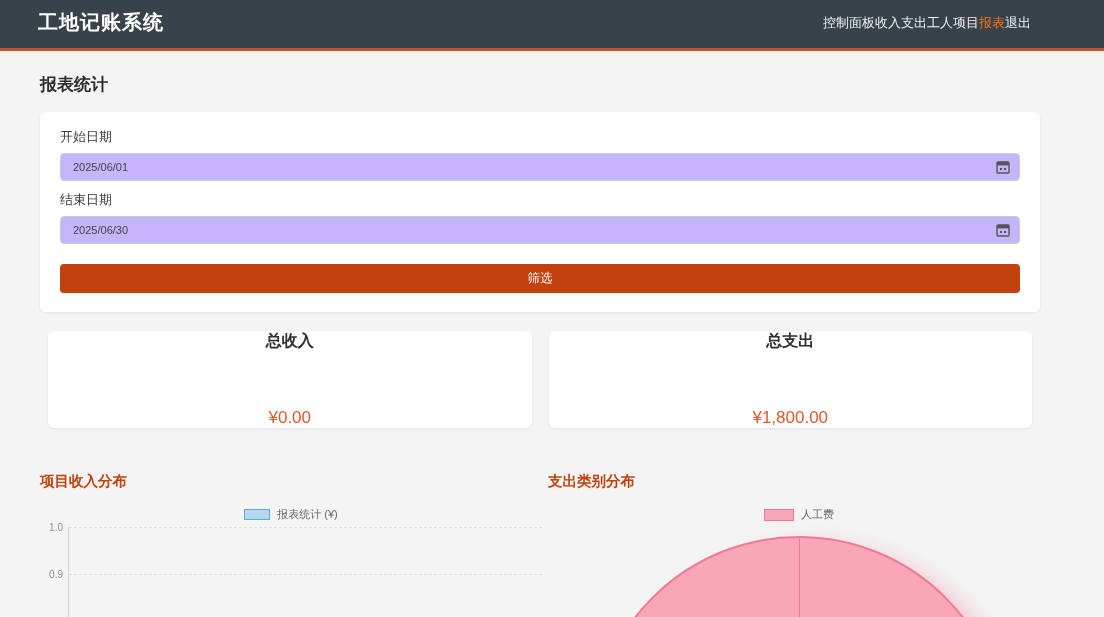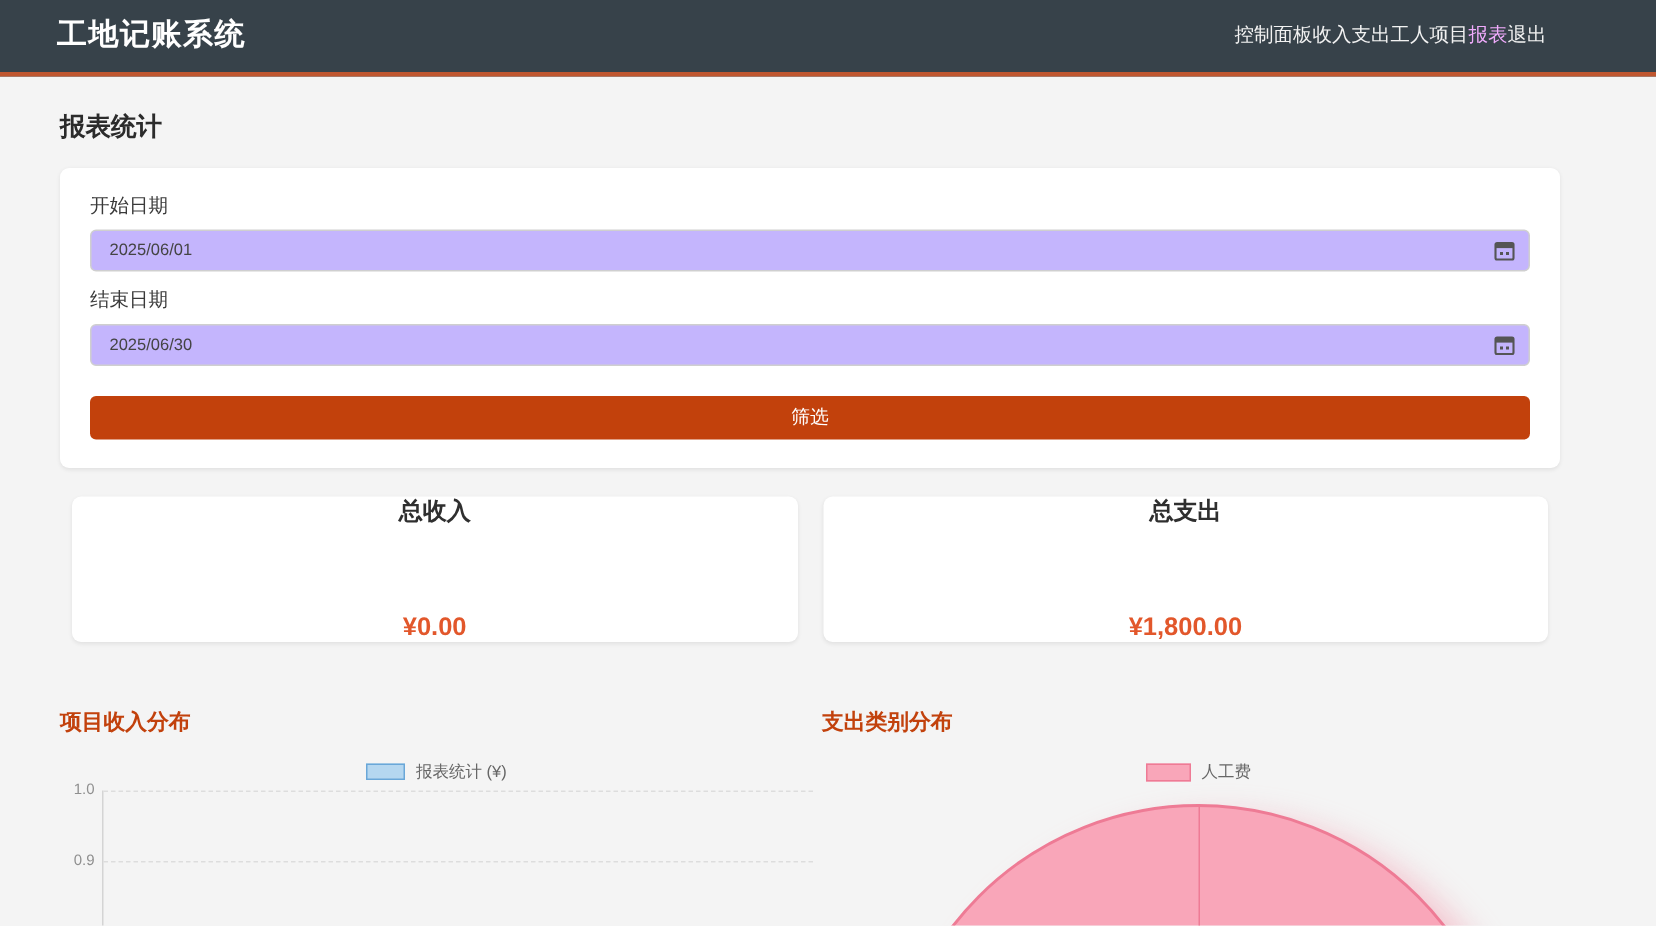--- a/index.html
+++ b/index.html
@@ -28,21 +28,21 @@
     letter-spacing: 1px;
   }
   .main-nav { display: flex; align-items: center; }
   .nav-item {
     color: #f2f2f2;
     font-size: 13px;
     text-decoration: none;
     cursor: pointer;
     white-space: nowrap;
   }
-  .nav-item.active { color: #f0abfc; }
+  .nav-item.active { color: #f97316; }
 
   
   .content { padding-top: 22px; }
   .page-title {
     font-size: 17px;
     font-weight: bold;
     color: #2b2b2b;
     margin: 0 0 16px 40px;
   }
   .container { width: 1000px; margin-left: 40px; }
@@ -103,21 +103,21 @@
     border-radius: 6px;
     box-shadow: 0 1px 3px rgba(0,0,0,0.08);
     height: 97px;
     display: flex;
     flex-direction: column;
     align-items: center;
     justify-content: space-between;
     gap: 14px;
   }
   .summary-card-title { font-size: 16px; font-weight: bold; color: #2f2f2f; }
-  .summary-card-value { font-size: 17px; font-weight: bold; color: #e2572b; }
+  .summary-card-value { font-size: 17px; font-weight: normal; color: #e2572b; }
 
   
   .charts-row { display: flex; gap: 6px; margin-top: 44px; width: 1010px; margin-left: 40px; }
   .chart-col { flex: 1; position: relative; }
   .chart-title { font-size: 14.5px; font-weight: bold; color: #c2410c; margin-bottom: 16px; }
   .chart-legend {
     display: flex;
     align-items: center;
     justify-content: center;
     gap: 7px;

